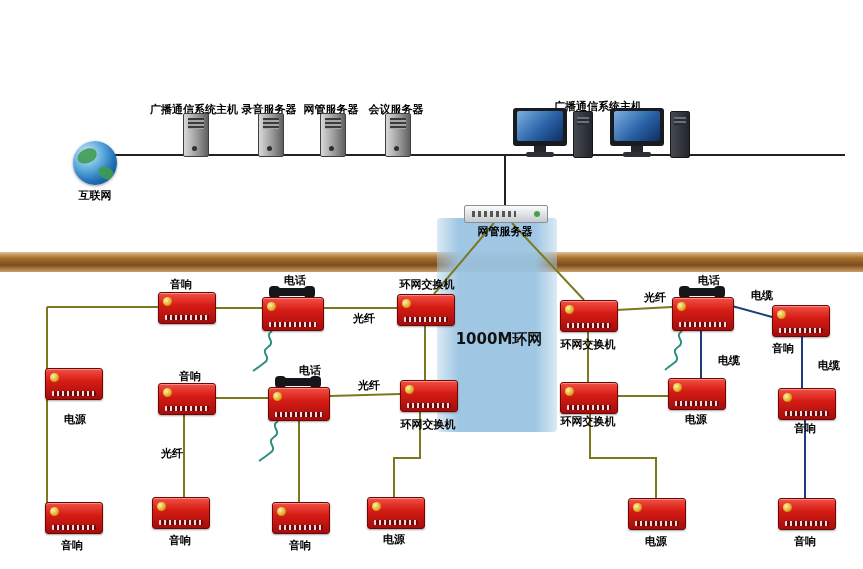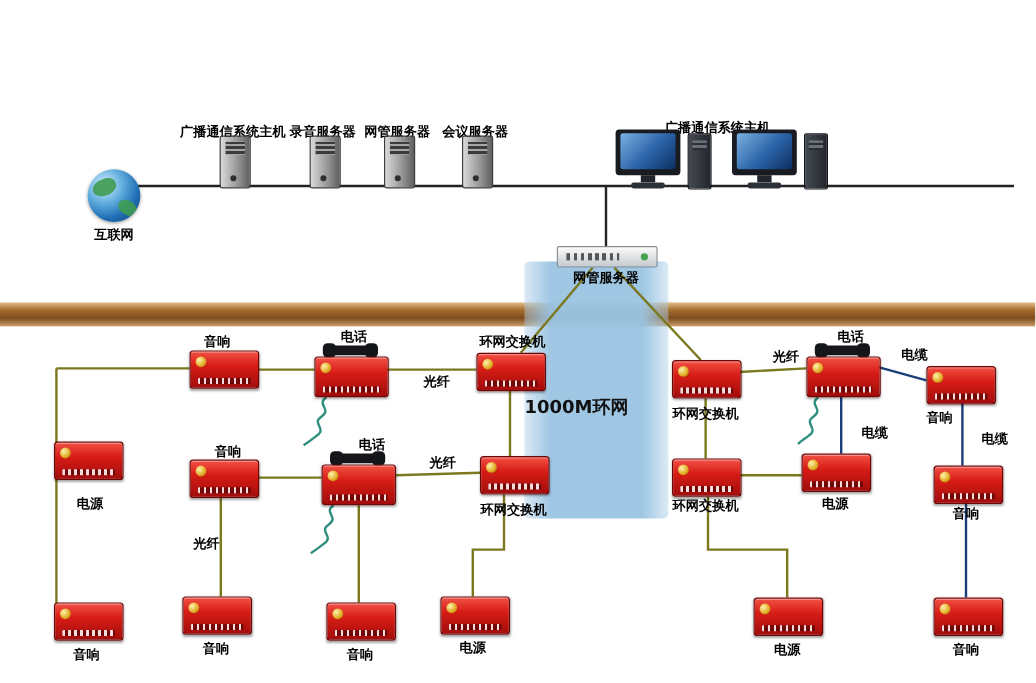--- a/index.html
+++ b/index.html
@@ -7,21 +7,21 @@
           font-family:"DejaVu Sans",sans-serif;}
   .title{position:absolute;left:0;top:22px;width:100%;text-align:center;
          font-size:21px;font-weight:bold;color:#1558a8;letter-spacing:1px;}
   .ground-band{position:absolute;left:0;top:252px;width:863px;height:20px;
         background:linear-gradient(to bottom,#e2bf8e 0%,#a8702f 30%,#7d4c1c 65%,#caa06a 100%);}
   .ring-band{position:absolute;left:437px;top:218px;width:120px;height:214px;border-radius:4px;
         background:linear-gradient(to right,rgba(176,208,232,.45),rgba(154,196,226,.95) 18%,
                    rgba(154,196,226,.95) 82%,rgba(176,208,232,.45));}
   .lines{position:absolute;left:0;top:0;pointer-events:none;}
   .lbl{position:absolute;font-size:11px;font-weight:bold;color:#000;text-align:center;white-space:nowrap;}
-  .ring-label{position:absolute;left:437px;top:330px;width:124px;
+  .ring-label{position:absolute;left:437px;top:330px;width:124px;text-align:center;
         font-size:15px;font-weight:bold;color:#111;}
 
   .dev{position:absolute;width:56px;height:30px;border-radius:3px;border:1px solid #6e0606;
        background:linear-gradient(to bottom,#f25044 0%,#d61c15 40%,#a30d0c 100%);
        box-shadow:inset 0 1px 0 rgba(255,255,255,.35),0 1px 2px rgba(0,0,0,.35);}
   .dev::before{content:"";position:absolute;left:4px;top:4px;width:9px;height:9px;border-radius:50%;
        background:radial-gradient(circle at 35% 35%,#fff2b0,#e0a81e 60%,#7c5e07);}
   .dev::after{content:"";position:absolute;left:6px;right:6px;bottom:3px;height:5px;border-radius:1px;
        background:repeating-linear-gradient(to right,rgba(255,255,255,.85) 0 2px,rgba(60,0,0,.55) 2px 5px);}
 

